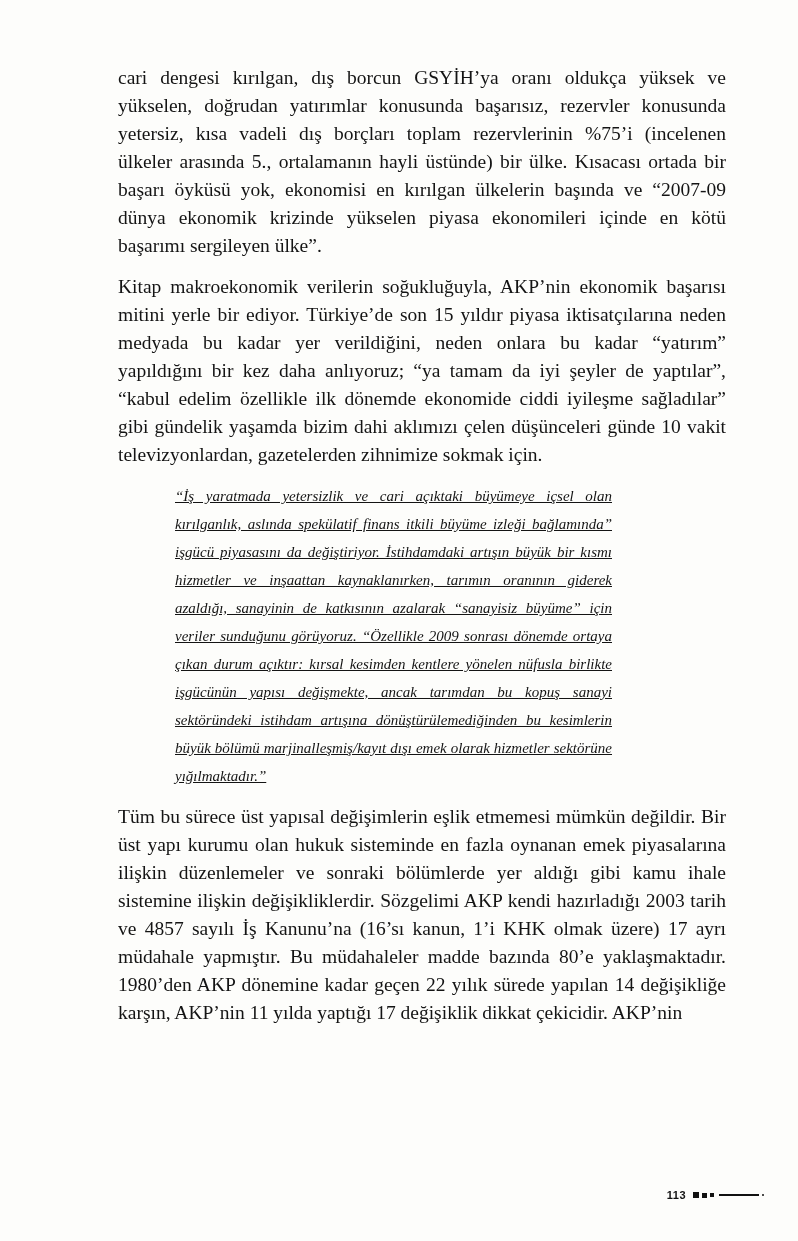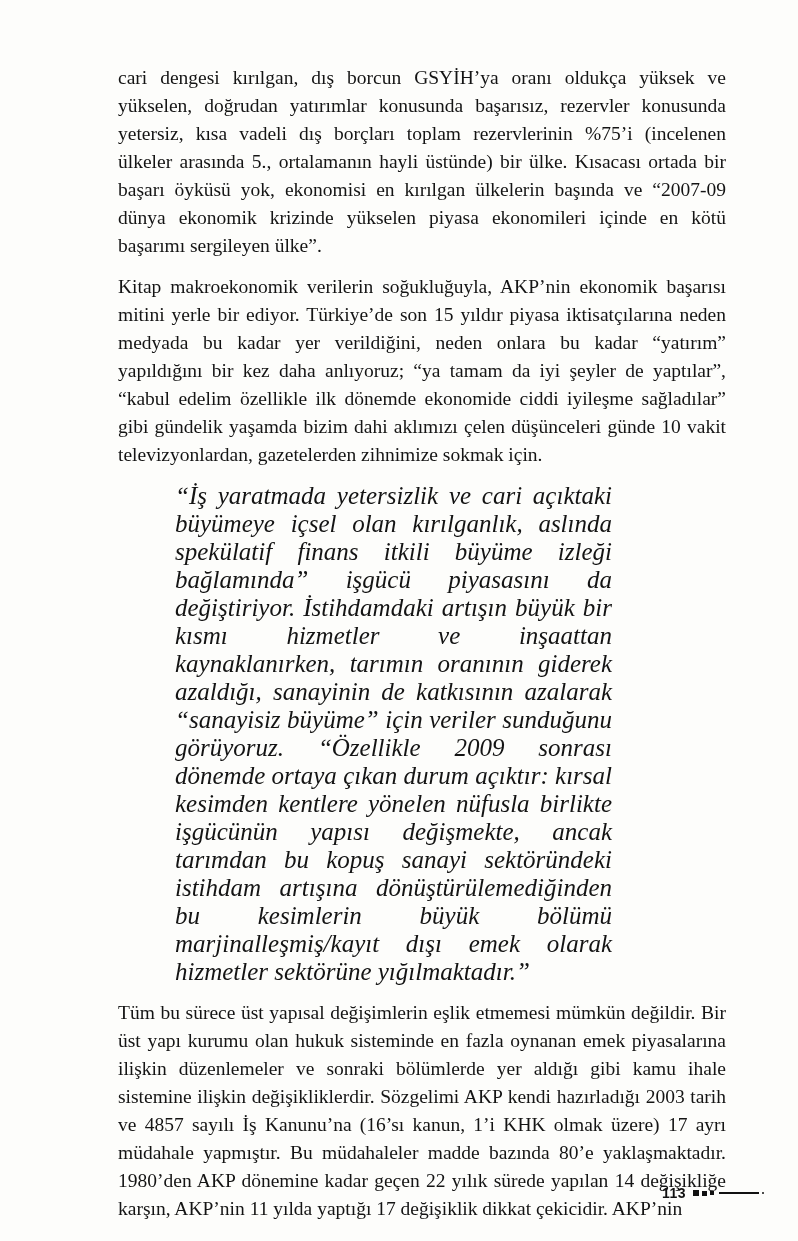--- a/index.html
+++ b/index.html
@@ -24,38 +24,39 @@
   .text-column {
     width: 608px;
   }
   .para {
     font-size: 19.5px;
     line-height: 28px;
     text-align: justify;
     margin: 0 0 13px 0;
   }
   .quote {
-    font-size: 25px;
+    font-size: 15px;
     line-height: 28px;
     font-style: italic;
     text-align: justify;
     margin: 2px 114px 13px 57px;
+    text-decoration: underline;
   }
   .footer {
     position: absolute;
     right: 22px;
     bottom: 40px;
     display: flex;
     align-items: center;
     gap: 7px;
   }
   .page-number {
     font-family: "Liberation Sans", sans-serif;
     font-weight: bold;
-    font-size: 14px;
+    font-size: 11px;
     color: #111;
     letter-spacing: 0.5px;
   }
   .ornament {
     display: flex;
     align-items: center;
     gap: 3px;
   }
   .sq {
     display: inline-block;

